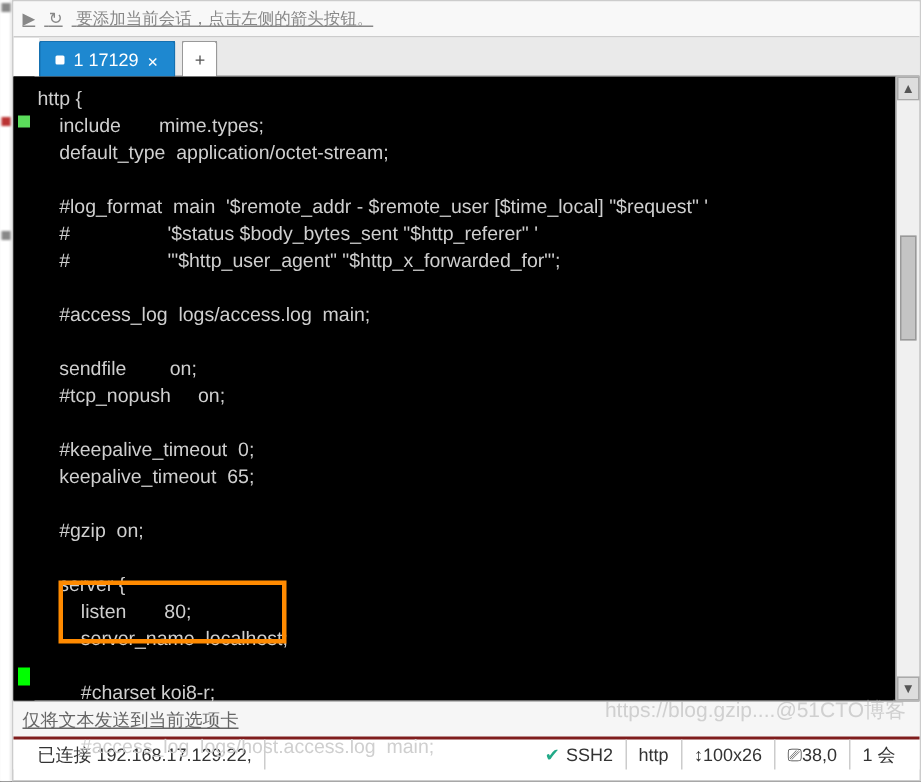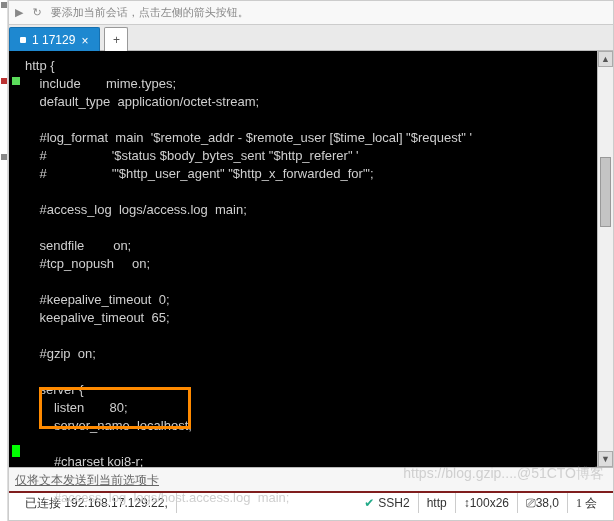--- a/index.html
+++ b/index.html
@@ -22,28 +22,30 @@
   }
   .topbar {
     height: 24px;
     background: #f8f8f8;
     border-bottom: 1px solid #ccc;
     font-size: 11px;
     color: #888;
     padding: 4px 6px;
     white-space: nowrap;
     overflow: hidden;
+    text-decoration: underline;
   }
   .topbar .icon { margin-right: 6px; filter: blur(0.4px);}
   .tabstrip {
     height: 26px;
     background: #eaeaea;
     display: flex;
     align-items: stretch;
     border-bottom: 1px solid #bbb;
+    margin-left: 17px;
   }
   .tab {
     height: 24px;
     margin-top: 2px;
     padding: 4px 10px;
     font-size: 12px;
     display: flex;
     align-items: center;
     border: 1px solid #999;
     border-bottom: none;
@@ -151,21 +153,21 @@
     font-size: 12px;
     color: #333;
     padding: 0 8px;
   }
   .status .cell {
     padding: 0 8px;
     border-right: 1px solid #ccc;
     height: 100%;
     display: flex; align-items: center;
   }
-  .status .cell:last-child { border-right: none; font-family: Liberation Serif, serif; }
+  .status .cell:last-child { border-right: none; }
   .status .spacer { flex: 1; border-right: none; }
   .ssh-icon { color: #2a8; margin-right: 4px; }
   .watermark {
     position: absolute;
     right: 10px; bottom: 38px;
     color: rgba(170,170,170,0.5);
     font-size: 14px;
     pointer-events: none;
     filter: blur(0.5px);
   }

